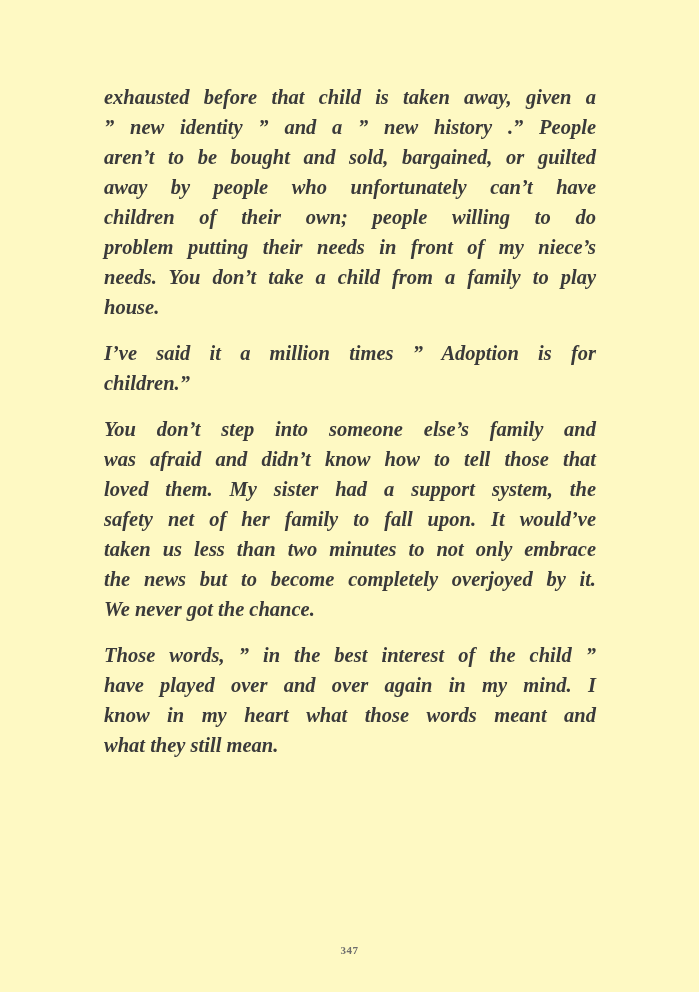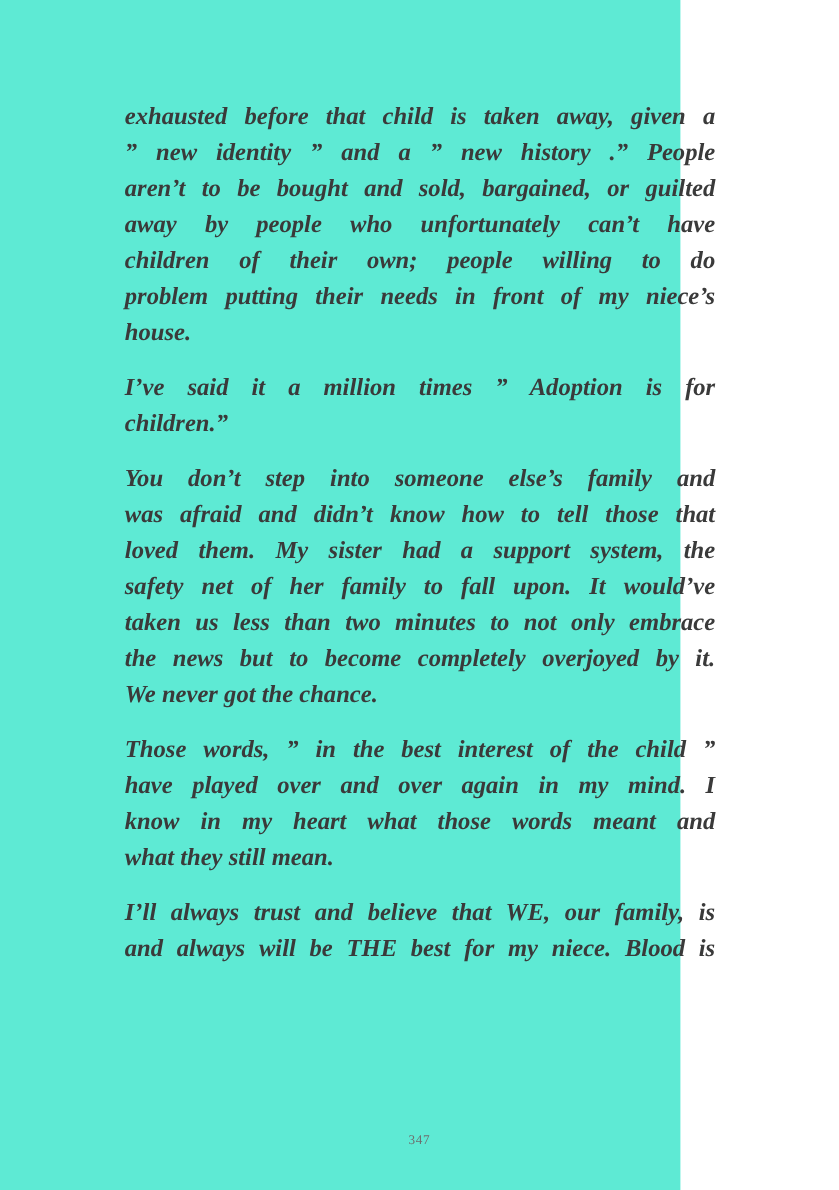--- a/index.html
+++ b/index.html
@@ -8,23 +8,23 @@
     background: #ffffff;
   }
   body {
     width: 699px;
     height: 992px;
     position: relative;
     overflow: hidden;
     font-family: "Liberation Serif", "DejaVu Serif", serif;
   }
   .page {
-    width: 567px;
+    width: 699px;
     height: 992px;
-    background: #5eead4;
+    background: #fef9c3;
     position: relative;
   }
   .text-block {
     position: absolute;
     left: 104px;
     top: 82px;
     width: 492px;
     color: #3a3a3a;
     font-weight: bold;
     font-style: italic;
@@ -43,39 +43,40 @@
     text-align-last: justify;
   }
   .page-number {
     position: absolute;
     top: 944px;
     left: 0;
     width: 699px;
     text-align: center;
     font-family: "Liberation Serif", "DejaVu Serif", serif;
     font-style: normal;
-    font-weight: normal;
+    font-weight: bold;
     font-size: 11px;
     color: #6e6e6e;
     letter-spacing: 0.5px;
   }
 </style>
 </head>
 <body>
 
 <div class="page">
   <div class="text-block">
 
     <div class="paragraph">
       <div class="line j">exhausted before that child is taken away, given a</div>
       <div class="line j">” new identity ” and a ” new history .” People</div>
       <div class="line j">aren’t to be bought and sold, bargained, or guilted</div>
       <div class="line j">away by people who unfortunately can’t have</div>
       <div class="line j">children of their own; people willing to do</div>
       <div class="line j">problem putting their needs in front of my niece’s</div>
+      <div class="line j">needs. You don’t take a child from a family to play</div>
       <div class="line">house.</div>
     </div>
 
     <div class="paragraph">
       <div class="line j">I’ve said it a million times ” Adoption is for</div>
       <div class="line">children.”</div>
     </div>
 
     <div class="paragraph">
       <div class="line j">You don’t step into someone else’s family and</div>
@@ -87,21 +88,17 @@
       <div class="line">We never got the chance.</div>
     </div>
 
     <div class="paragraph">
       <div class="line j">Those words, ” in the best interest of the child ”</div>
       <div class="line j">have played over and over again in my mind. I</div>
       <div class="line j">know in my heart what those words meant and</div>
       <div class="line">what they still mean.</div>
     </div>
 
-    <div class="paragraph">
-      <div class="line j">I’ll always trust and believe that WE, our family, is</div>
-      <div class="line j">and always will be THE best for my niece. Blood is</div>
-    </div>
 
   </div>
 
   <div class="page-number">347</div>
 </div>
 
 </body></html>

